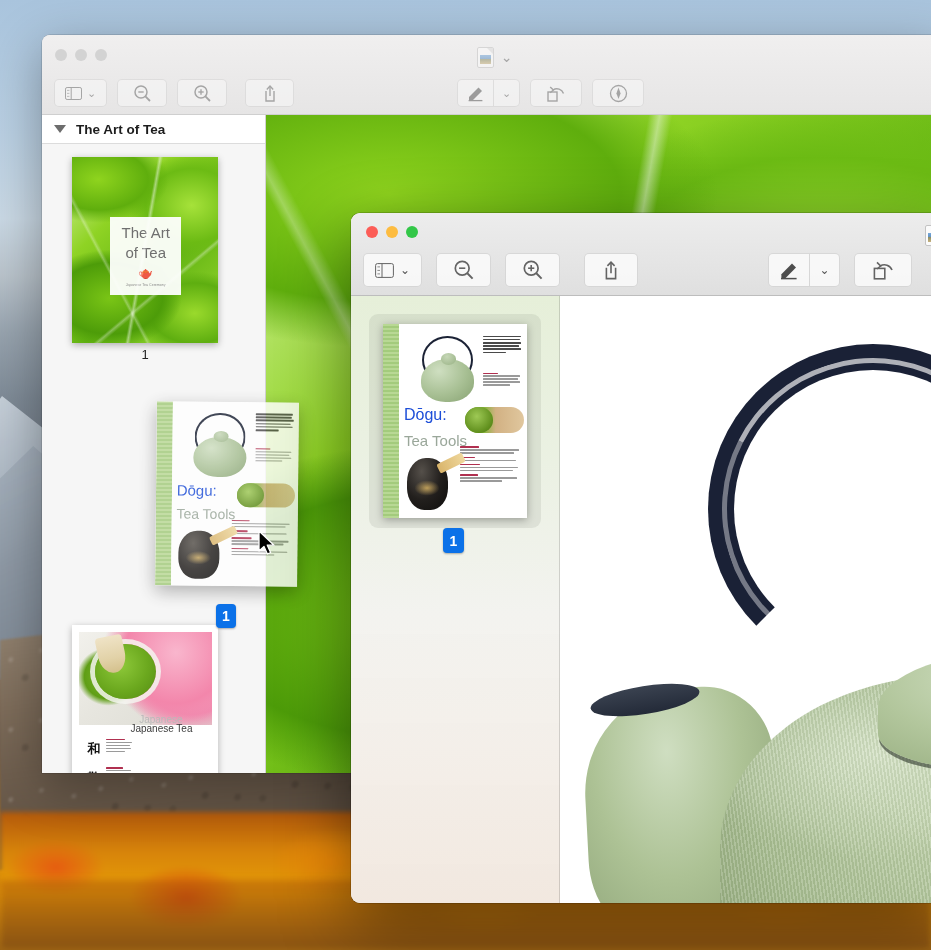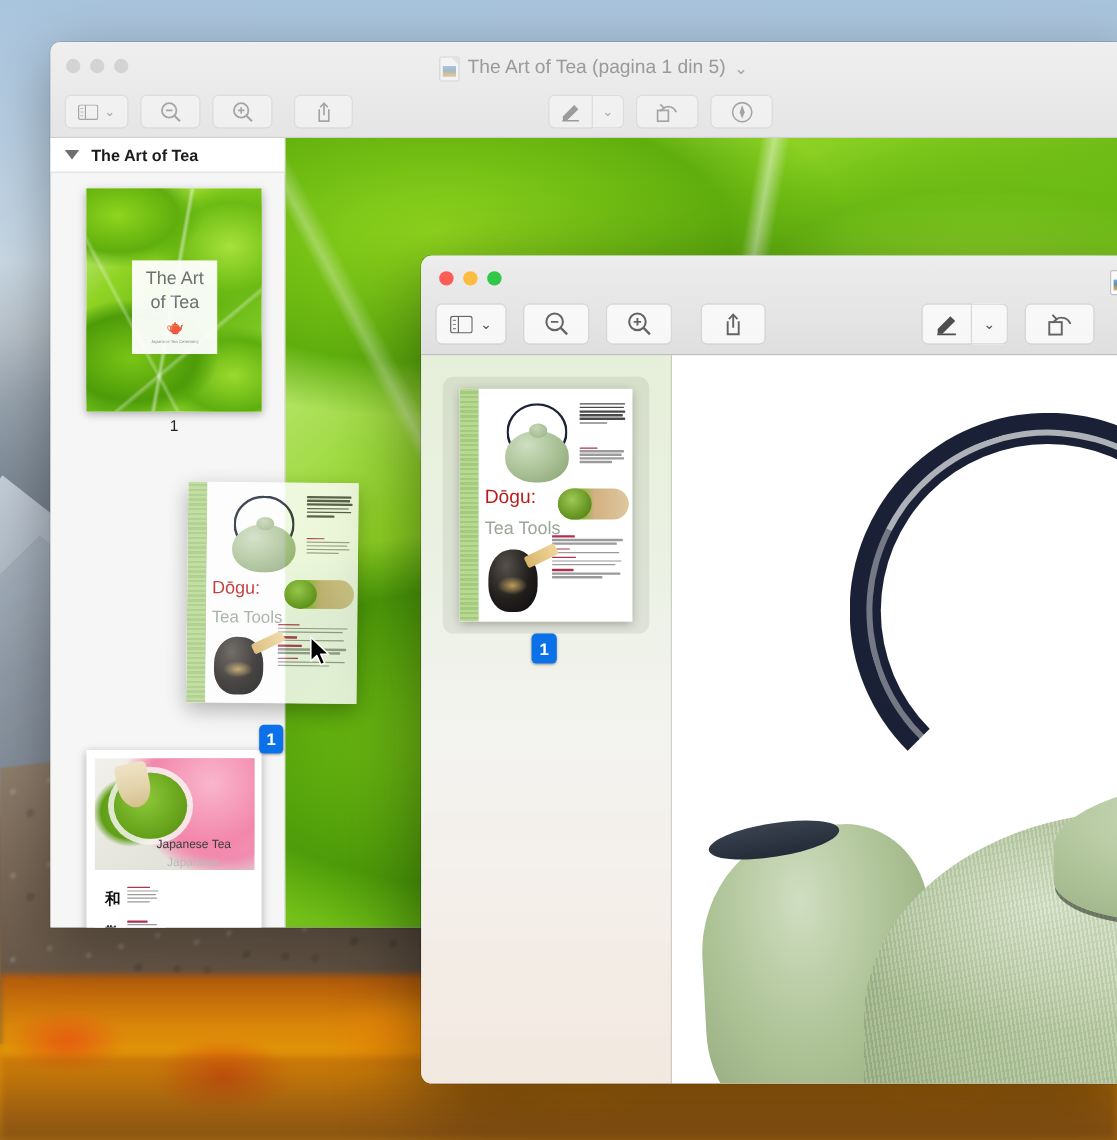--- a/index.html
+++ b/index.html
@@ -129,21 +129,21 @@
   #win-back .wtitle { position: absolute; left: 0; right: 0; top: 5px;
                       color: #9a9a9a; font-weight: 400; }
   #win-back .toolrow { position: absolute; left: 12px; top: 44px;
                        display: flex; align-items: center; gap: 10px; }
   #win-back .toolrow-right { position: absolute; left: 415px; top: 44px;
                              display: flex; align-items: center; gap: 10px; }
   #win-back .tbbtn { opacity: .62; }
   #win-back .searchfield { opacity: .6; }
 
   #back-body { position: absolute; left: 0; top: 80px; right: 0; bottom: 0; display: flex; }
-  #back-sidebar { width: 196px; background: #f6f6f6; border-right: 1px solid #d2d2d2;
+  #back-sidebar { width: 224px; background: #f6f6f6; border-right: 1px solid #d2d2d2;
                   position: relative; }
   .sb-header {
     height: 29px; background: #fff; border-bottom: 1px solid #dcdcdc;
     display: flex; align-items: center; gap: 10px; padding-left: 12px;
     font-size: 13.5px; font-weight: 700; color: #1d1d1d;
   }
   .disclosure { width: 0; height: 0; border-left: 6px solid transparent;
                 border-right: 6px solid transparent; border-top: 8px solid #6d6d6d; }
 
   
@@ -210,21 +210,21 @@
     content: ""; position: absolute; left: 18%; top: 42%; width: 64%; height: 30%;
     border-radius: 50%;
     background: radial-gradient(ellipse, rgba(212,176,98,.85) 0%, transparent 68%);
   }
   .whisk {
     position: absolute;
     background: linear-gradient(to right, #d9b46a, #efd79c);
     border-radius: 2px; transform: rotate(-26deg);
   }
 
-  .dogu-head { position: absolute; font-weight: 300; color: #b91c1c; line-height: 1.05; }
+  .dogu-head { position: absolute; font-weight: 300; color: #1d4ed8; line-height: 1.05; }
   .dogu-sub  { position: absolute; font-weight: 300; color: #9aa79a; line-height: 1.05; }
 
   .txtblk { position: absolute; }
   .txtline { background: #9a9a9a; border-radius: .5px; margin-bottom: 1.6px; height: 1.4px; }
   .txtline.b { background: #4a4a4a; height: 1.6px; }
   .txtline.r { background: #b03050; }
 
   
   .jtc { position: relative; background: #fff; overflow: hidden; }
   .jtc .photo {
@@ -239,21 +239,21 @@
     position: absolute; left: 12%; top: 12%; width: 46%; height: 60%;
     border-radius: 50%;
     background: radial-gradient(ellipse at 42% 38%, #8ec93a 0%, #6ba81e 55%, #538a12 100%);
     box-shadow: 0 0 0 5px rgba(245,245,240,.85);
   }
   .jtc .chasen {
     position: absolute; left: 14%; top: 4%; width: 20%; height: 40%;
     background: linear-gradient(to bottom, #efe3c6 0%, #e2d2a8 60%, #d4c08c 100%);
     border-radius: 4px 4px 50% 50%; transform: rotate(-12deg);
   }
-  .jtc-title { position: absolute; color: #3b3b3b; font-weight: 400; }
+  .jtc-title { position: absolute; color: #3b3b3b; font-weight: 400; margin-top: 24px; }
   .jtc-sub { position: absolute; color: #b9b9b9; font-weight: 300; }
   .jtc .calcard {
     position: absolute; left: 5%; bottom: 2%; width: 40%; height: 40%;
     background: #fff;
   }
   .kanji { position: absolute; color: #111; font-weight: 700; }
 
   
   .badge {
     background: #0b71e8; color: #fff; border-radius: 4px;
@@ -367,21 +367,20 @@
 
   <div class="titlebar">
     <div class="lights">
       <div class="light inactive"></div>
       <div class="light inactive"></div>
       <div class="light inactive"></div>
     </div>
 
     <div class="wtitle">
       <span class="docicon" style="opacity:.55"></span>
-      <span>The Art of Tea (pagina 1 din 5)</span>
       <span style="font-size:14px;color:#a6a6a6">⌄</span>
     </div>
 
     <div class="toolrow">
       <div class="tbbtn" style="width:53px;gap:5px">
         <svg width="17" height="13" viewBox="0 0 17 13">
           <rect x=".5" y=".5" width="16" height="12" rx="1.6" fill="none" stroke="#7d7d7d"></rect>
           <line x1="6.2" y1=".5" x2="6.2" y2="12.5" stroke="#7d7d7d"></line>
           <line x1="2" y1="3.4" x2="4.4" y2="3.4" stroke="#9a9a9a" stroke-width=".9"></line>
           <line x1="2" y1="6.4" x2="4.4" y2="6.4" stroke="#9a9a9a" stroke-width=".9"></line>

